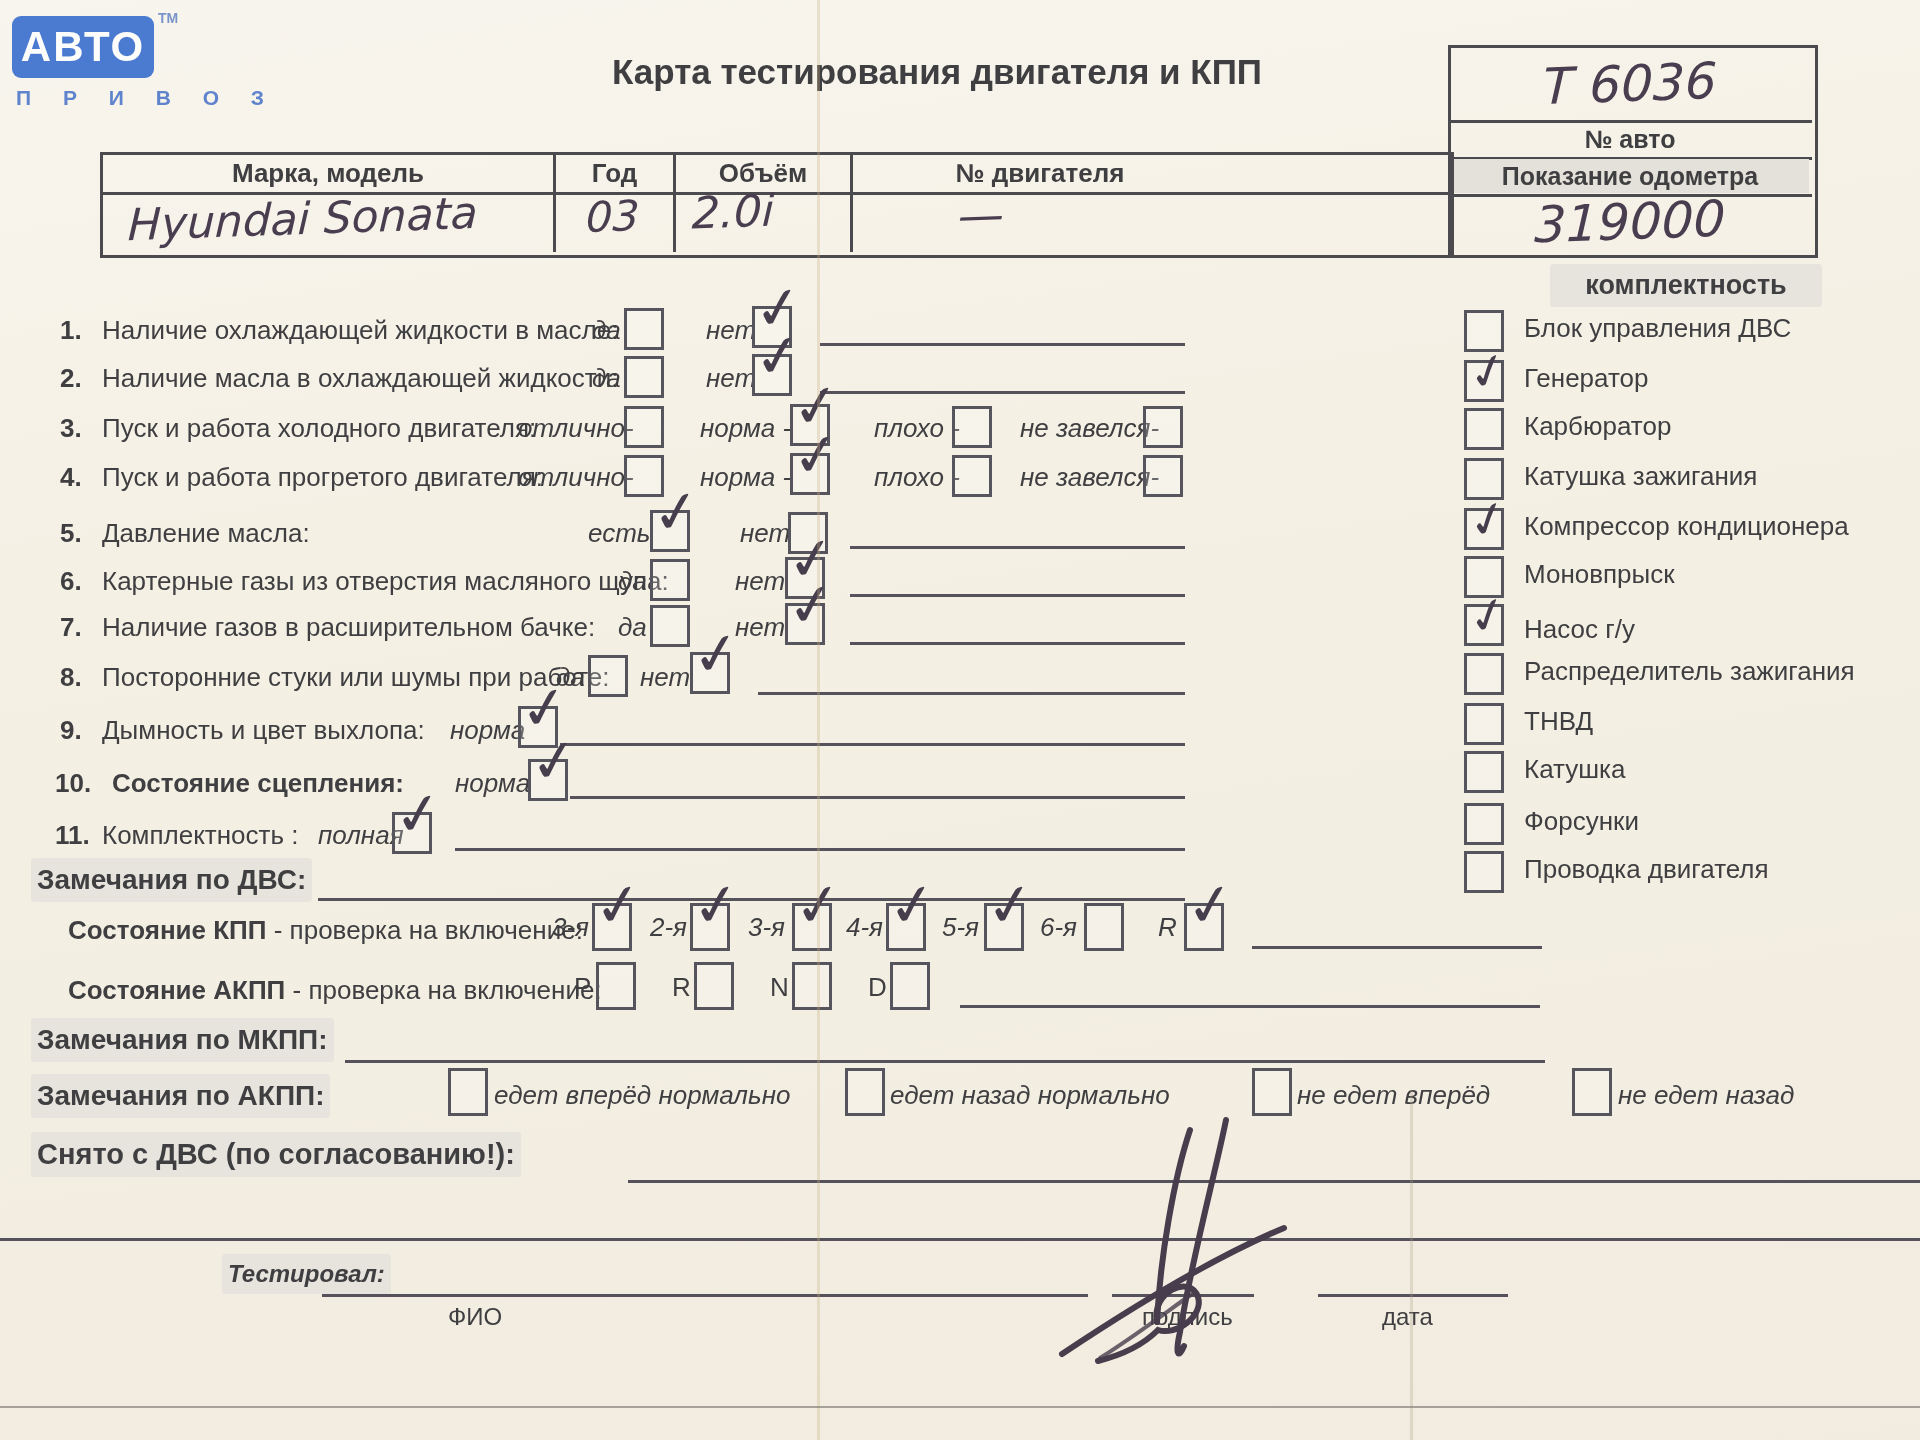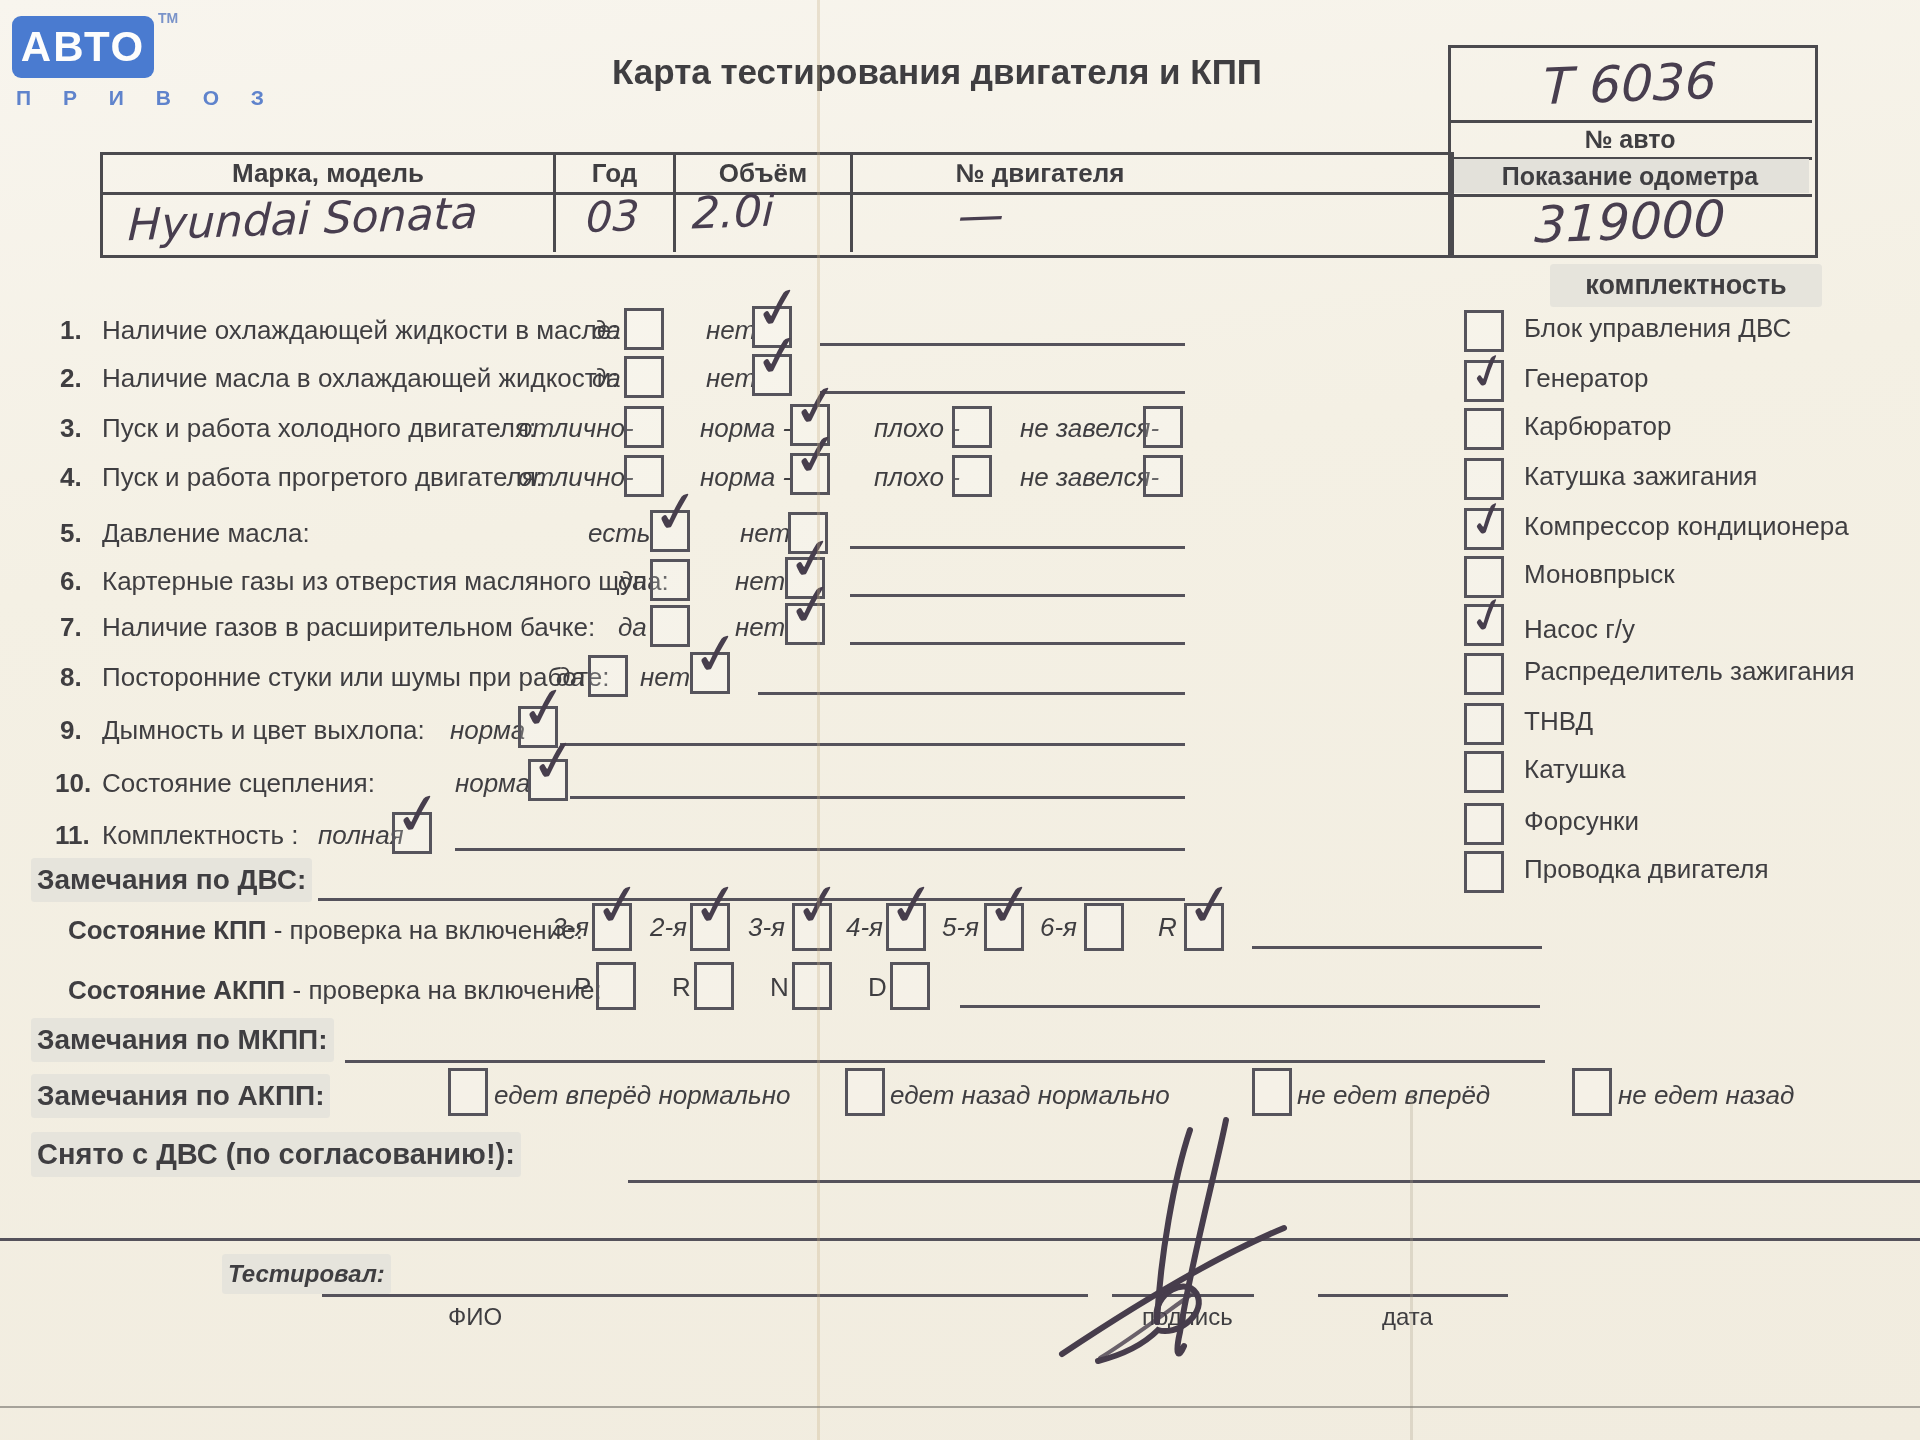--- a/index.html
+++ b/index.html
@@ -138,21 +138,21 @@
   <div class="cb checked" style="left:690px;top:652px;"></div>
   <div class="fill" style="left:758px;top:692px;width:427px;"></div>
 
   <div class="abs lbl b" style="left:60px;top:715px;">9.</div>
   <div class="abs lbl" style="left:102px;top:715px;">Дымность и цвет выхлопа:</div>
   <div class="abs lbl it" style="left:450px;top:715px;">норма</div>
   <div class="cb checked" style="left:518px;top:706px;"></div>
   <div class="fill" style="left:560px;top:743px;width:625px;"></div>
 
   <div class="abs lbl b" style="left:55px;top:768px;">10.</div>
-  <div class="abs lbl" style="left:102px;top:768px;">Состояние сцепления:</div>
+  <div class="abs lbl" style="left:112px;top:768px;font-weight:bold;">Состояние сцепления:</div>
   <div class="abs lbl it" style="left:455px;top:768px;">норма</div>
   <div class="cb checked" style="left:528px;top:759px;"></div>
   <div class="fill" style="left:570px;top:796px;width:615px;"></div>
 
   <div class="abs lbl b" style="left:55px;top:820px;">11.</div>
   <div class="abs lbl" style="left:102px;top:820px;">Комплектность :</div>
   <div class="abs lbl it" style="left:318px;top:820px;">полная</div>
   <div class="cb checked" style="left:392px;top:812px;"></div>
   <div class="fill" style="left:455px;top:848px;width:730px;"></div>
 

